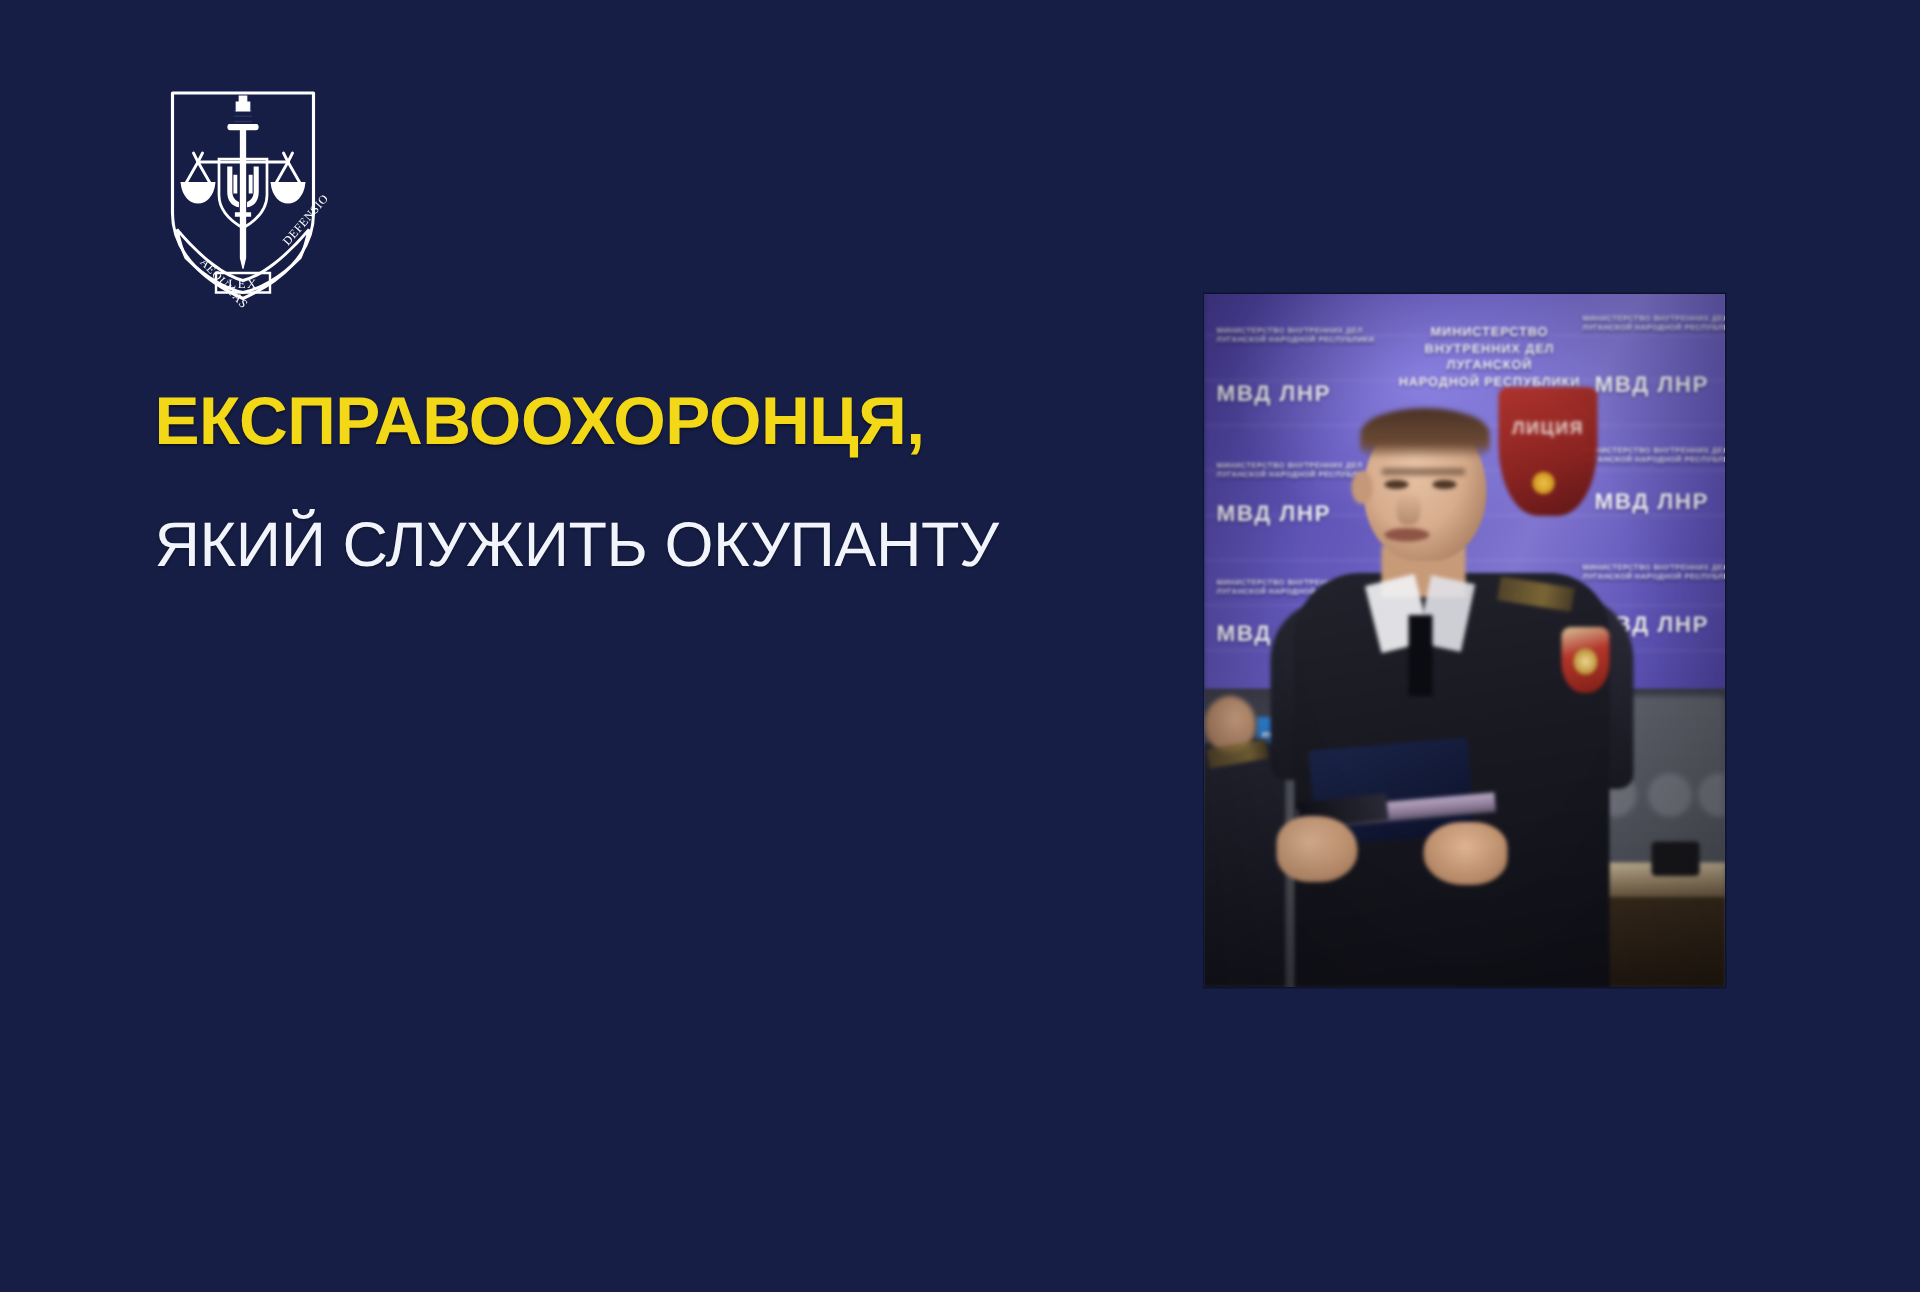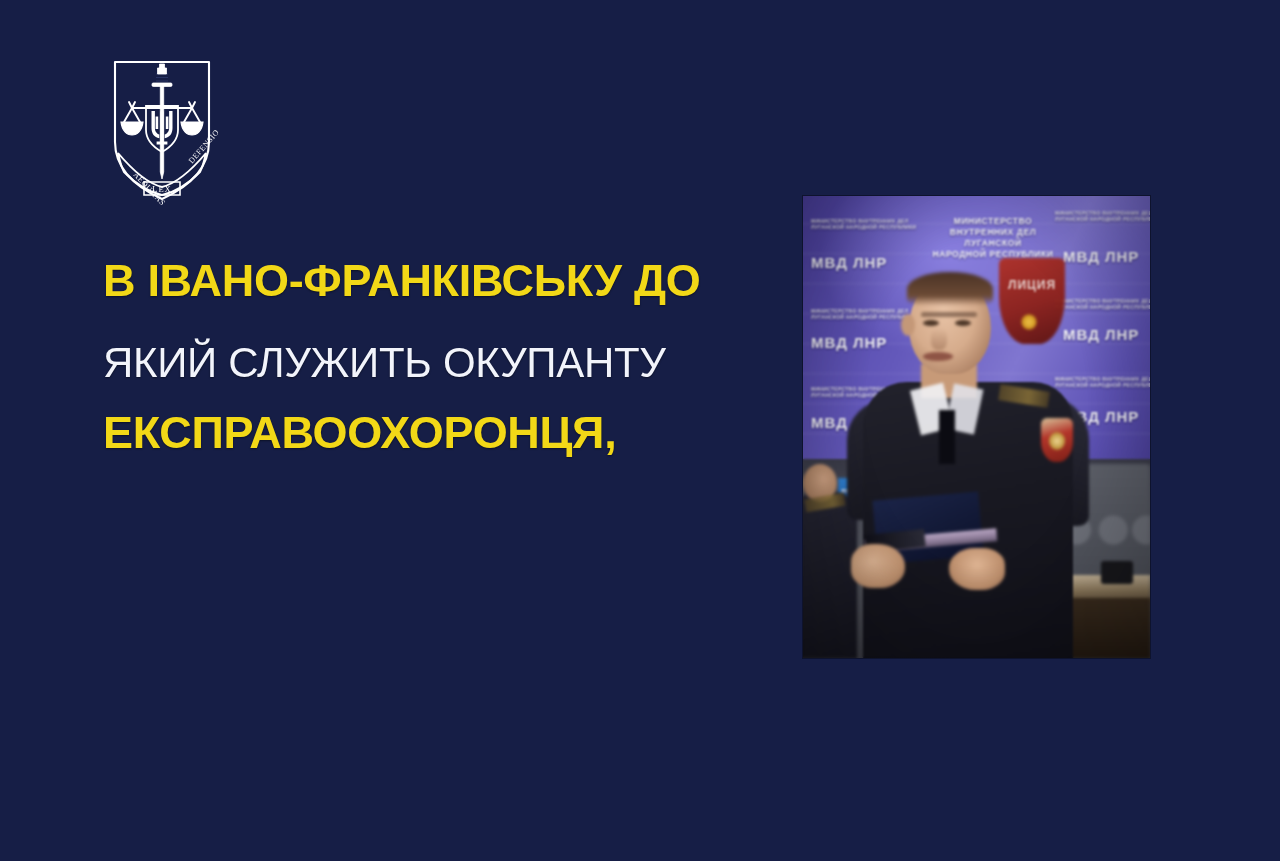--- a/index.html
+++ b/index.html
@@ -386,23 +386,22 @@
                  C46 137 32 130 18 116 C16 112 14 106 12 97 Z" fill="none" stroke="#ffffff" stroke-width="1.9"></path>
         <path d="M38 126 H74 V139 H38 Z" fill="none" stroke="#ffffff" stroke-width="1.6"></path>
       </g>
       <text x="27" y="119" fill="#ffffff" font-family="Liberation Serif, serif" font-size="8" letter-spacing="0.4" transform="rotate(47 27 119)">AEQUITAS</text>
       <text x="86" y="108" fill="#ffffff" font-family="Liberation Serif, serif" font-size="8" letter-spacing="0.4" transform="rotate(-49 86 108) scale(1,1)">DEFENSIO</text>
       <text x="56" y="136" fill="#ffffff" font-family="Liberation Serif, serif" font-size="8.5" text-anchor="middle" letter-spacing="1">LEX</text>
     </svg>
   </div>
 
   <div id="headline">
-    <span class="hl-line hl-yellow">В ІВАНО-ФРАНКІВСЬКУ ДО</span>
+    <span class="hl-line hl-yellow">ЕКСПРАВООХОРОНЦЯ,</span>
     <span class="hl-line hl-white">ЯКИЙ СЛУЖИТЬ ОКУПАНТУ</span>
-    <span class="hl-line hl-yellow">ЕКСПРАВООХОРОНЦЯ,</span>
   </div>
 
   <div id="photo">
 
     <div class="ph-layer backdrop"></div>
     <div class="ph-layer backdrop-sheen"></div>
 
     <div class="bd-txt bd-small" style="left:8px;  top:22px;  width:86px;">
       <span>МИНИСТЕРСТВО ВНУТРЕННИХ ДЕЛ</span><br>
       <span>ЛУГАНСКОЙ НАРОДНОЙ РЕСПУБЛИКИ</span>

